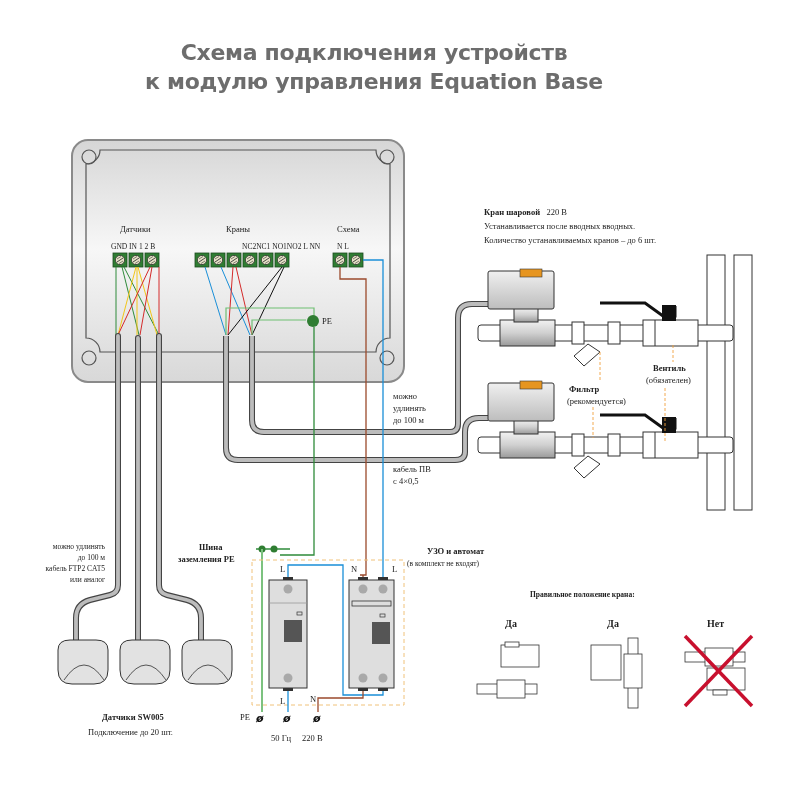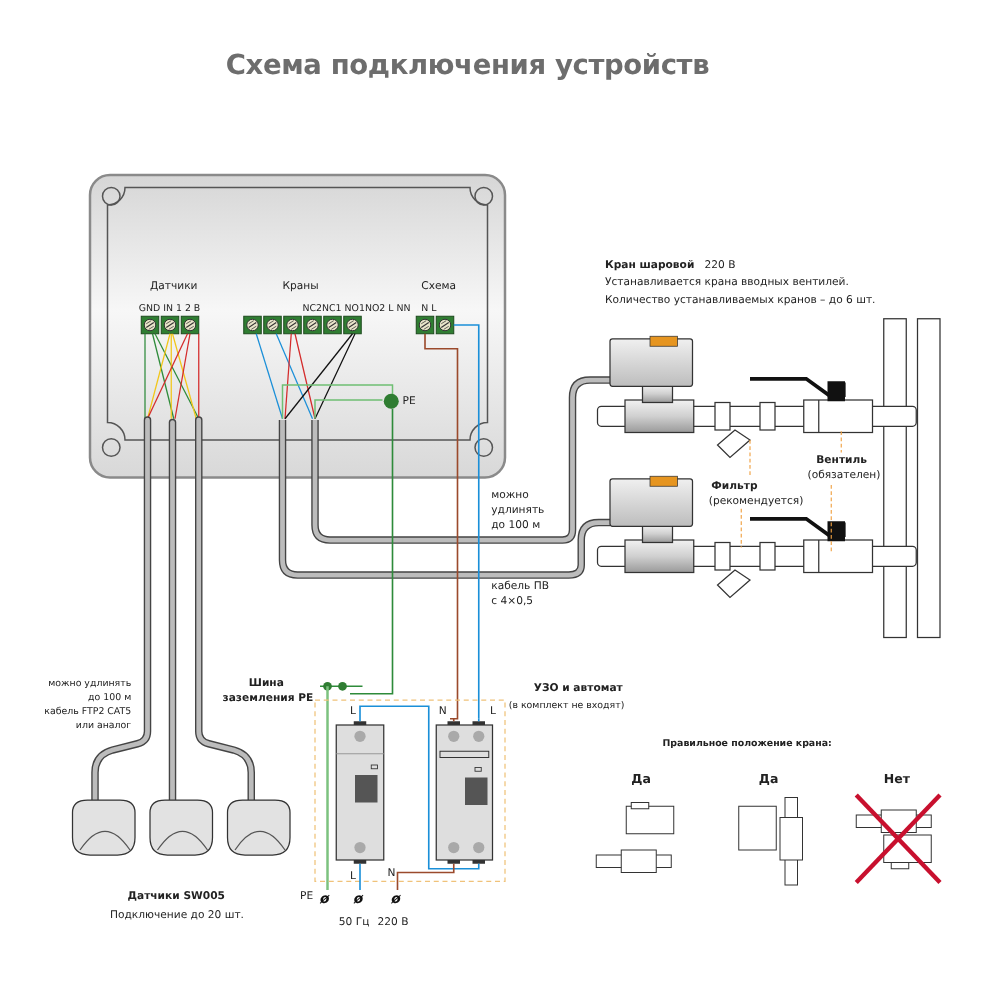--- a/index.html
+++ b/index.html
@@ -1,27 +1,28 @@
 <!DOCTYPE html>
 <html><head>
 <meta charset="utf-8">
 <style>
   html, body { margin:0; padding:0; background:#ffffff; }
   body { width:800px; height:800px; position:relative; overflow:hidden; font-family:"DejaVu Sans", sans-serif; }
   .title { position:absolute; left:0; width:748px; text-align:center; color:#6d6d6d; font-weight:bold; font-size:22px; line-height:29px; top:38px; letter-spacing:-0.3px; }
-  .lbl { position:absolute; font-size:8.5px; color:#222; white-space:nowrap; line-height:11px; }
+  .lbl { position:absolute; font-size:8.5px; color:#222; white-space:nowrap; line-height:11px;font-family:Liberation Serif, serif; }
   .b { font-weight:bold; }
   .sm { font-size:7.5px; }
   svg#diagram { position:absolute; left:0; top:0; }
 </style>
 </head>
 <body>
 
 <div class="title">
   <div>Схема подключения устройств</div>
+  <div>к модулю управления Equation Base</div>
 </div>
 
 <svg id="diagram" width="800" height="800" viewBox="0 0 800 800">
   <defs>
     <linearGradient id="boxGrad" x1="0" y1="0" x2="0" y2="1">
       <stop offset="0" stop-color="#d6d6d6"></stop>
       <stop offset="0.45" stop-color="#f7f7f7"></stop>
       <stop offset="1" stop-color="#d8d8d8"></stop>
     </linearGradient>
     <linearGradient id="metal" x1="0" y1="0" x2="0" y2="1">
@@ -249,21 +250,21 @@
 <div class="lbl" style="left:226px;top:224px;">Краны</div>
 <div class="lbl sm" style="left:195px;top:241px;margin-left:47px;">NC2NC1  NO1NO2   L    NN</div>
 <div class="lbl" style="left:337px;top:224px;">Схема</div>
 <div class="lbl sm" style="left:337px;top:241px;">N    L</div>
 <div class="lbl" style="left:322px;top:316px;">PE</div>
 
 <div class="lbl" style="left:484px;top:207px;">
   <span class="b">Кран шаровой</span>
   &nbsp;&nbsp;<span>220 В</span>
 </div>
-<div class="lbl" style="left:484px;top:221px;">Устанавливается крана вводных вентилей.</div>
+<div class="lbl" style="left:484px;top:221px;">Устанавливается после вводных вводных.</div>
 <div class="lbl" style="left:484px;top:235px;">Количество устанавливаемых кранов – до 6 шт.</div>
 
 <div class="lbl" style="left:393px;top:391px;">можно</div>
 <div class="lbl" style="left:393px;top:403px;">удлинять</div>
 <div class="lbl" style="left:393px;top:415px;">до 100 м</div>
 <div class="lbl" style="left:393px;top:464px;">кабель ПВ</div>
 <div class="lbl" style="left:393px;top:476px;">с 4×0,5</div>
 
 <div class="lbl b" style="left:569px;top:384px;">Фильтр</div>
 <div class="lbl" style="left:567px;top:396px;">(рекомендуется)</div>

